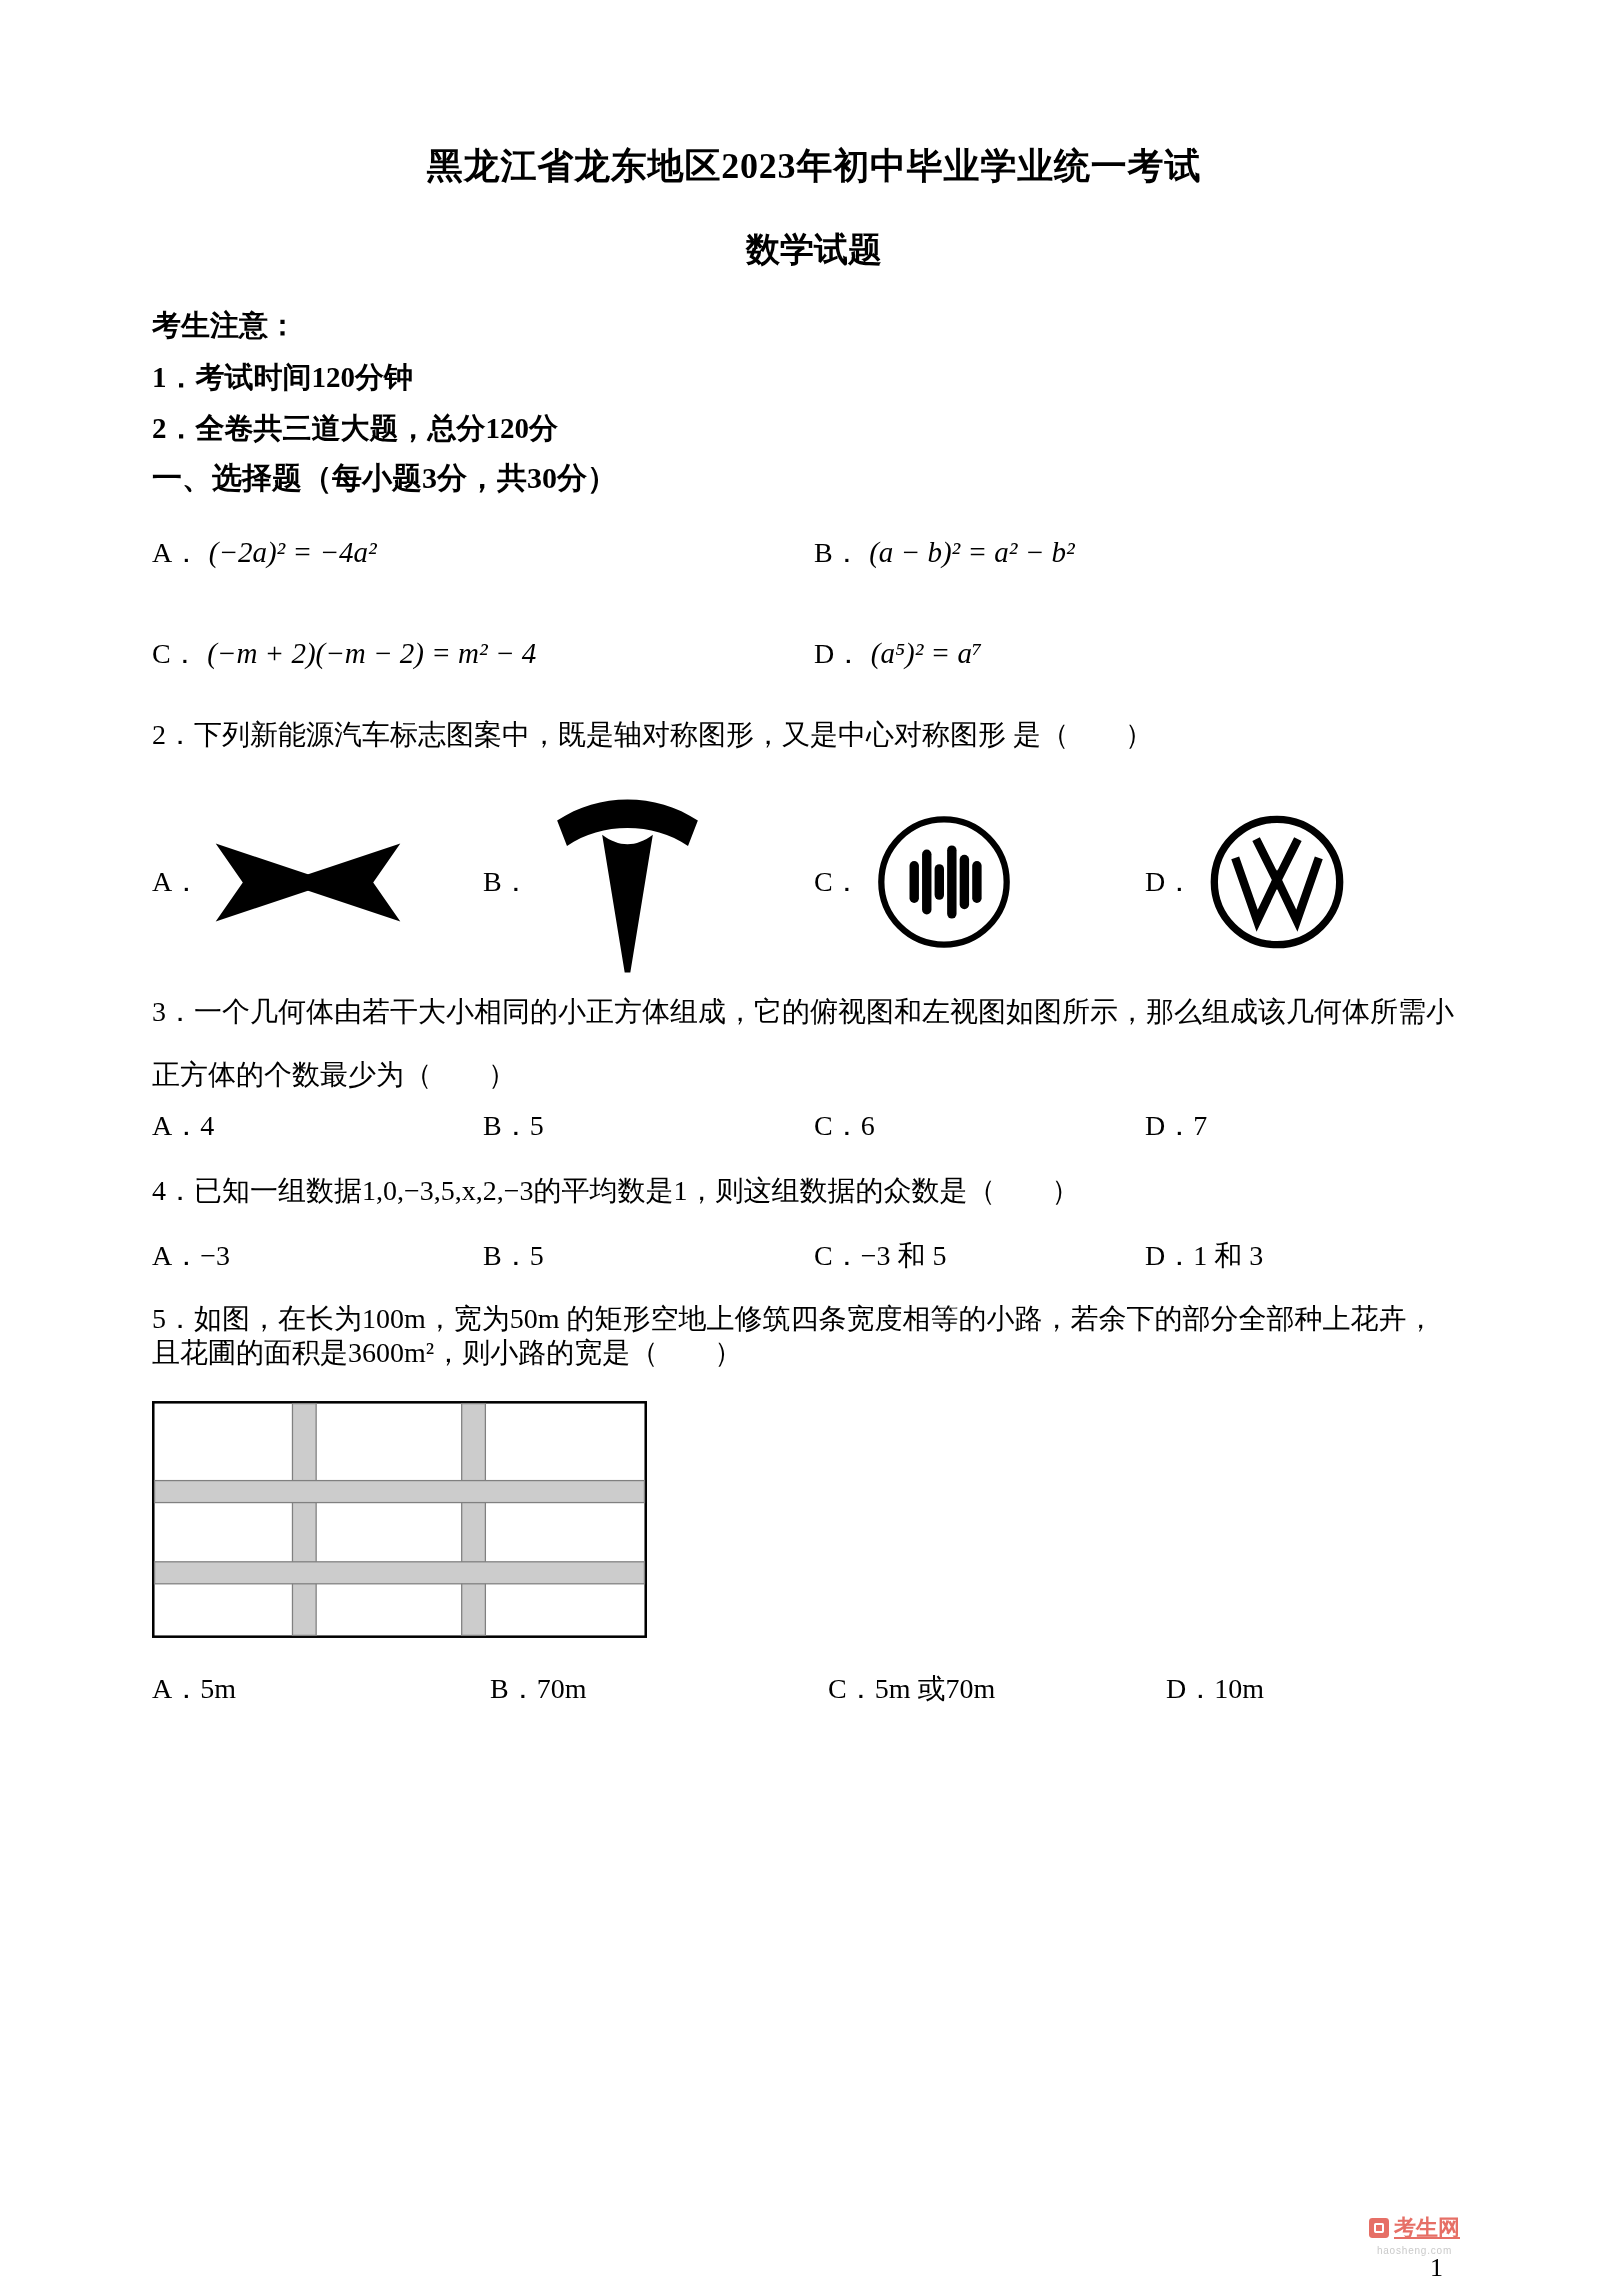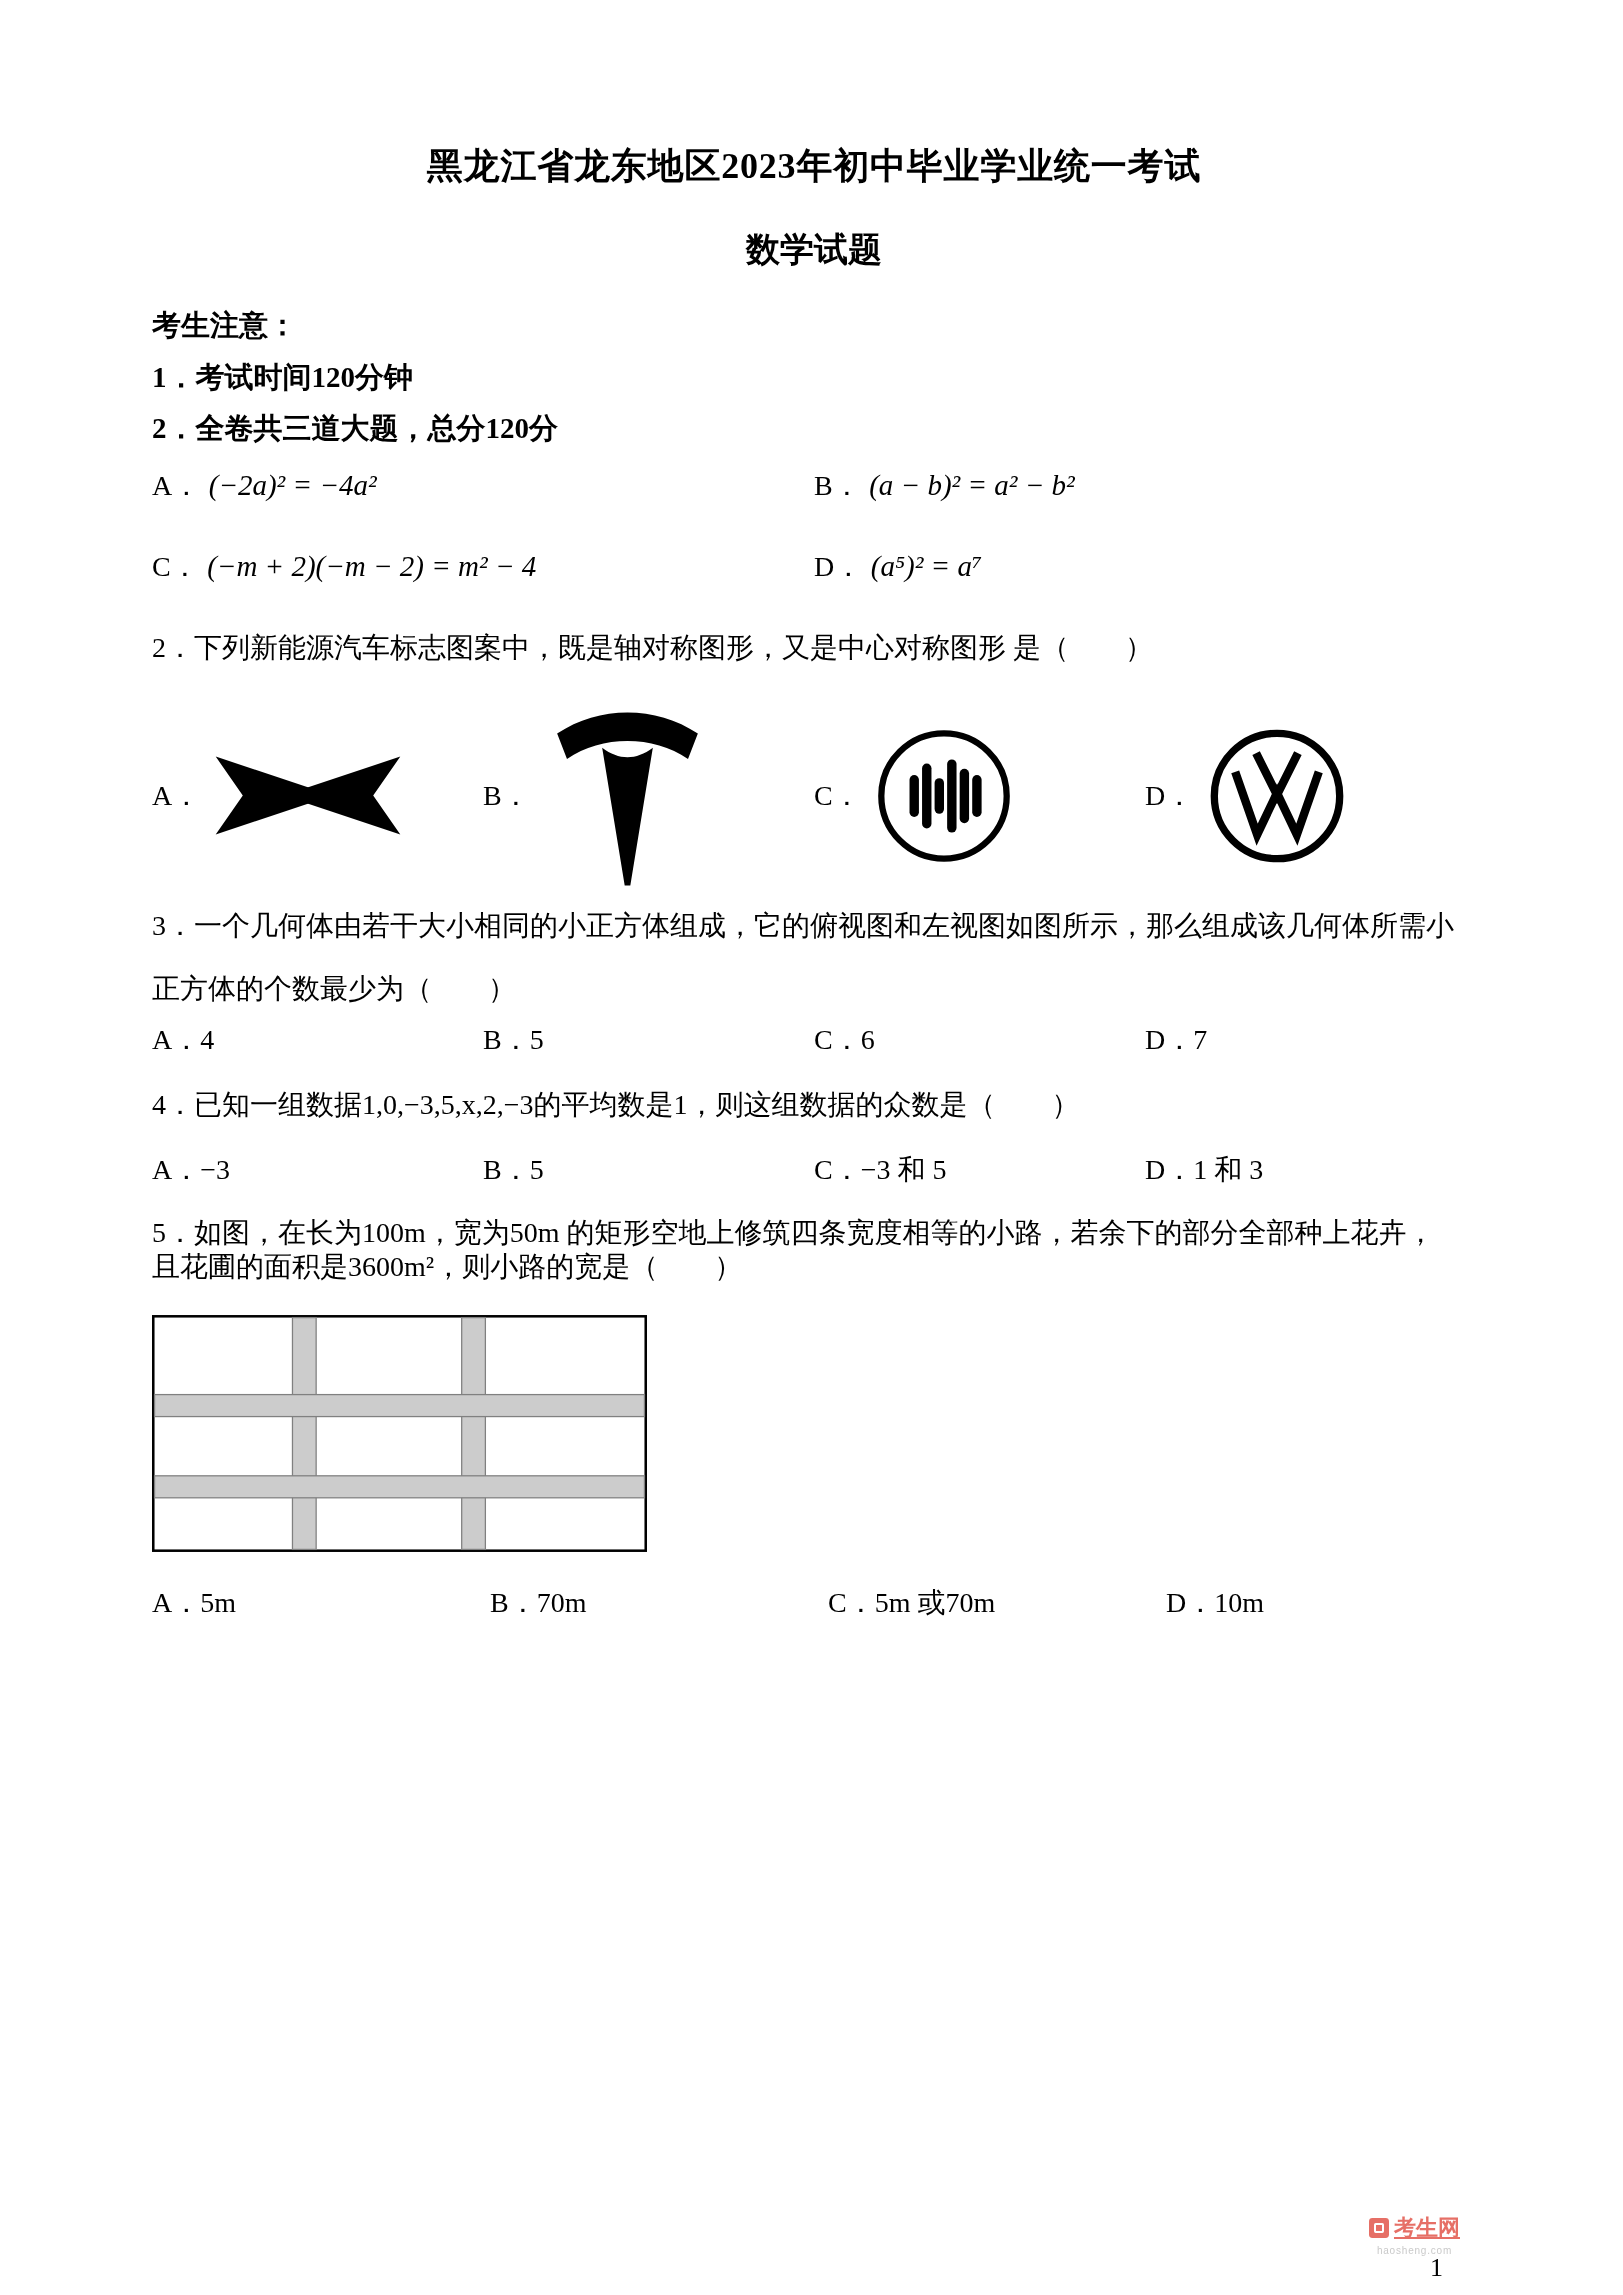--- a/index.html
+++ b/index.html
@@ -18,21 +18,21 @@
   .notice-item  { margin-top:16px; }
   .notice-item2 { margin-top:15px; }
   .section-head { margin-top:13.5px; font-size:30px; }
 
   .q-text { font-size:28px; line-height:34px; }
   .q1-text { margin-top:17px; }
 
   .opt-grid { display:grid; font-size:28px; line-height:34px; }
   .cols-2 { grid-template-columns:1fr 1fr; }
   .cols-4 { grid-template-columns:repeat(4,1fr); }
-  .q1-grid { margin-top:22px; row-gap:46px; }
+  .q1-grid { margin-top:39px; row-gap:66px; }
   .opt { white-space:nowrap; }
   .formula { font-style:italic; font-size:29px; margin-left:8.5px; }
 
   .q2-text { margin-top:47px; }
   .logos-row { margin-top:31px; height:199px; display:grid; grid-template-columns:repeat(4,1fr); align-items:center; }
   .logo-cell { display:flex; align-items:center; }
   .logo-cell .opt-label { font-size:28px; }
   .logo-cell svg { margin-left:13.5px; flex:0 0 auto; }
 
   .q3-l1 { margin-top:13.5px; }
@@ -64,20 +64,21 @@
 
 <div class="page">
   <div class="content">
 
     <div class="title">黑龙江省龙东地区2023年初中毕业学业统一考试</div>
     <div class="subtitle">数学试题</div>
 
     <div class="bold-line notice-head">考生注意：</div>
     <div class="bold-line notice-item">1．考试时间120分钟</div>
     <div class="bold-line notice-item2">2．全卷共三道大题，总分120分</div>
+    <div class="bold-line section-head">一、选择题（每小题3分，共30分）</div>
 
     <div class="opt-grid cols-2 q1-grid">
       <div class="opt">
         <span class="opt-label">A．</span><span class="formula">(−2a)² = −4a²</span>
       </div>
       <div class="opt">
         <span class="opt-label">B．</span><span class="formula">(a − b)² = a² − b²</span>
       </div>
       <div class="opt">
         <span class="opt-label">C．</span><span class="formula">(−m + 2)(−m − 2) = m² − 4</span>

